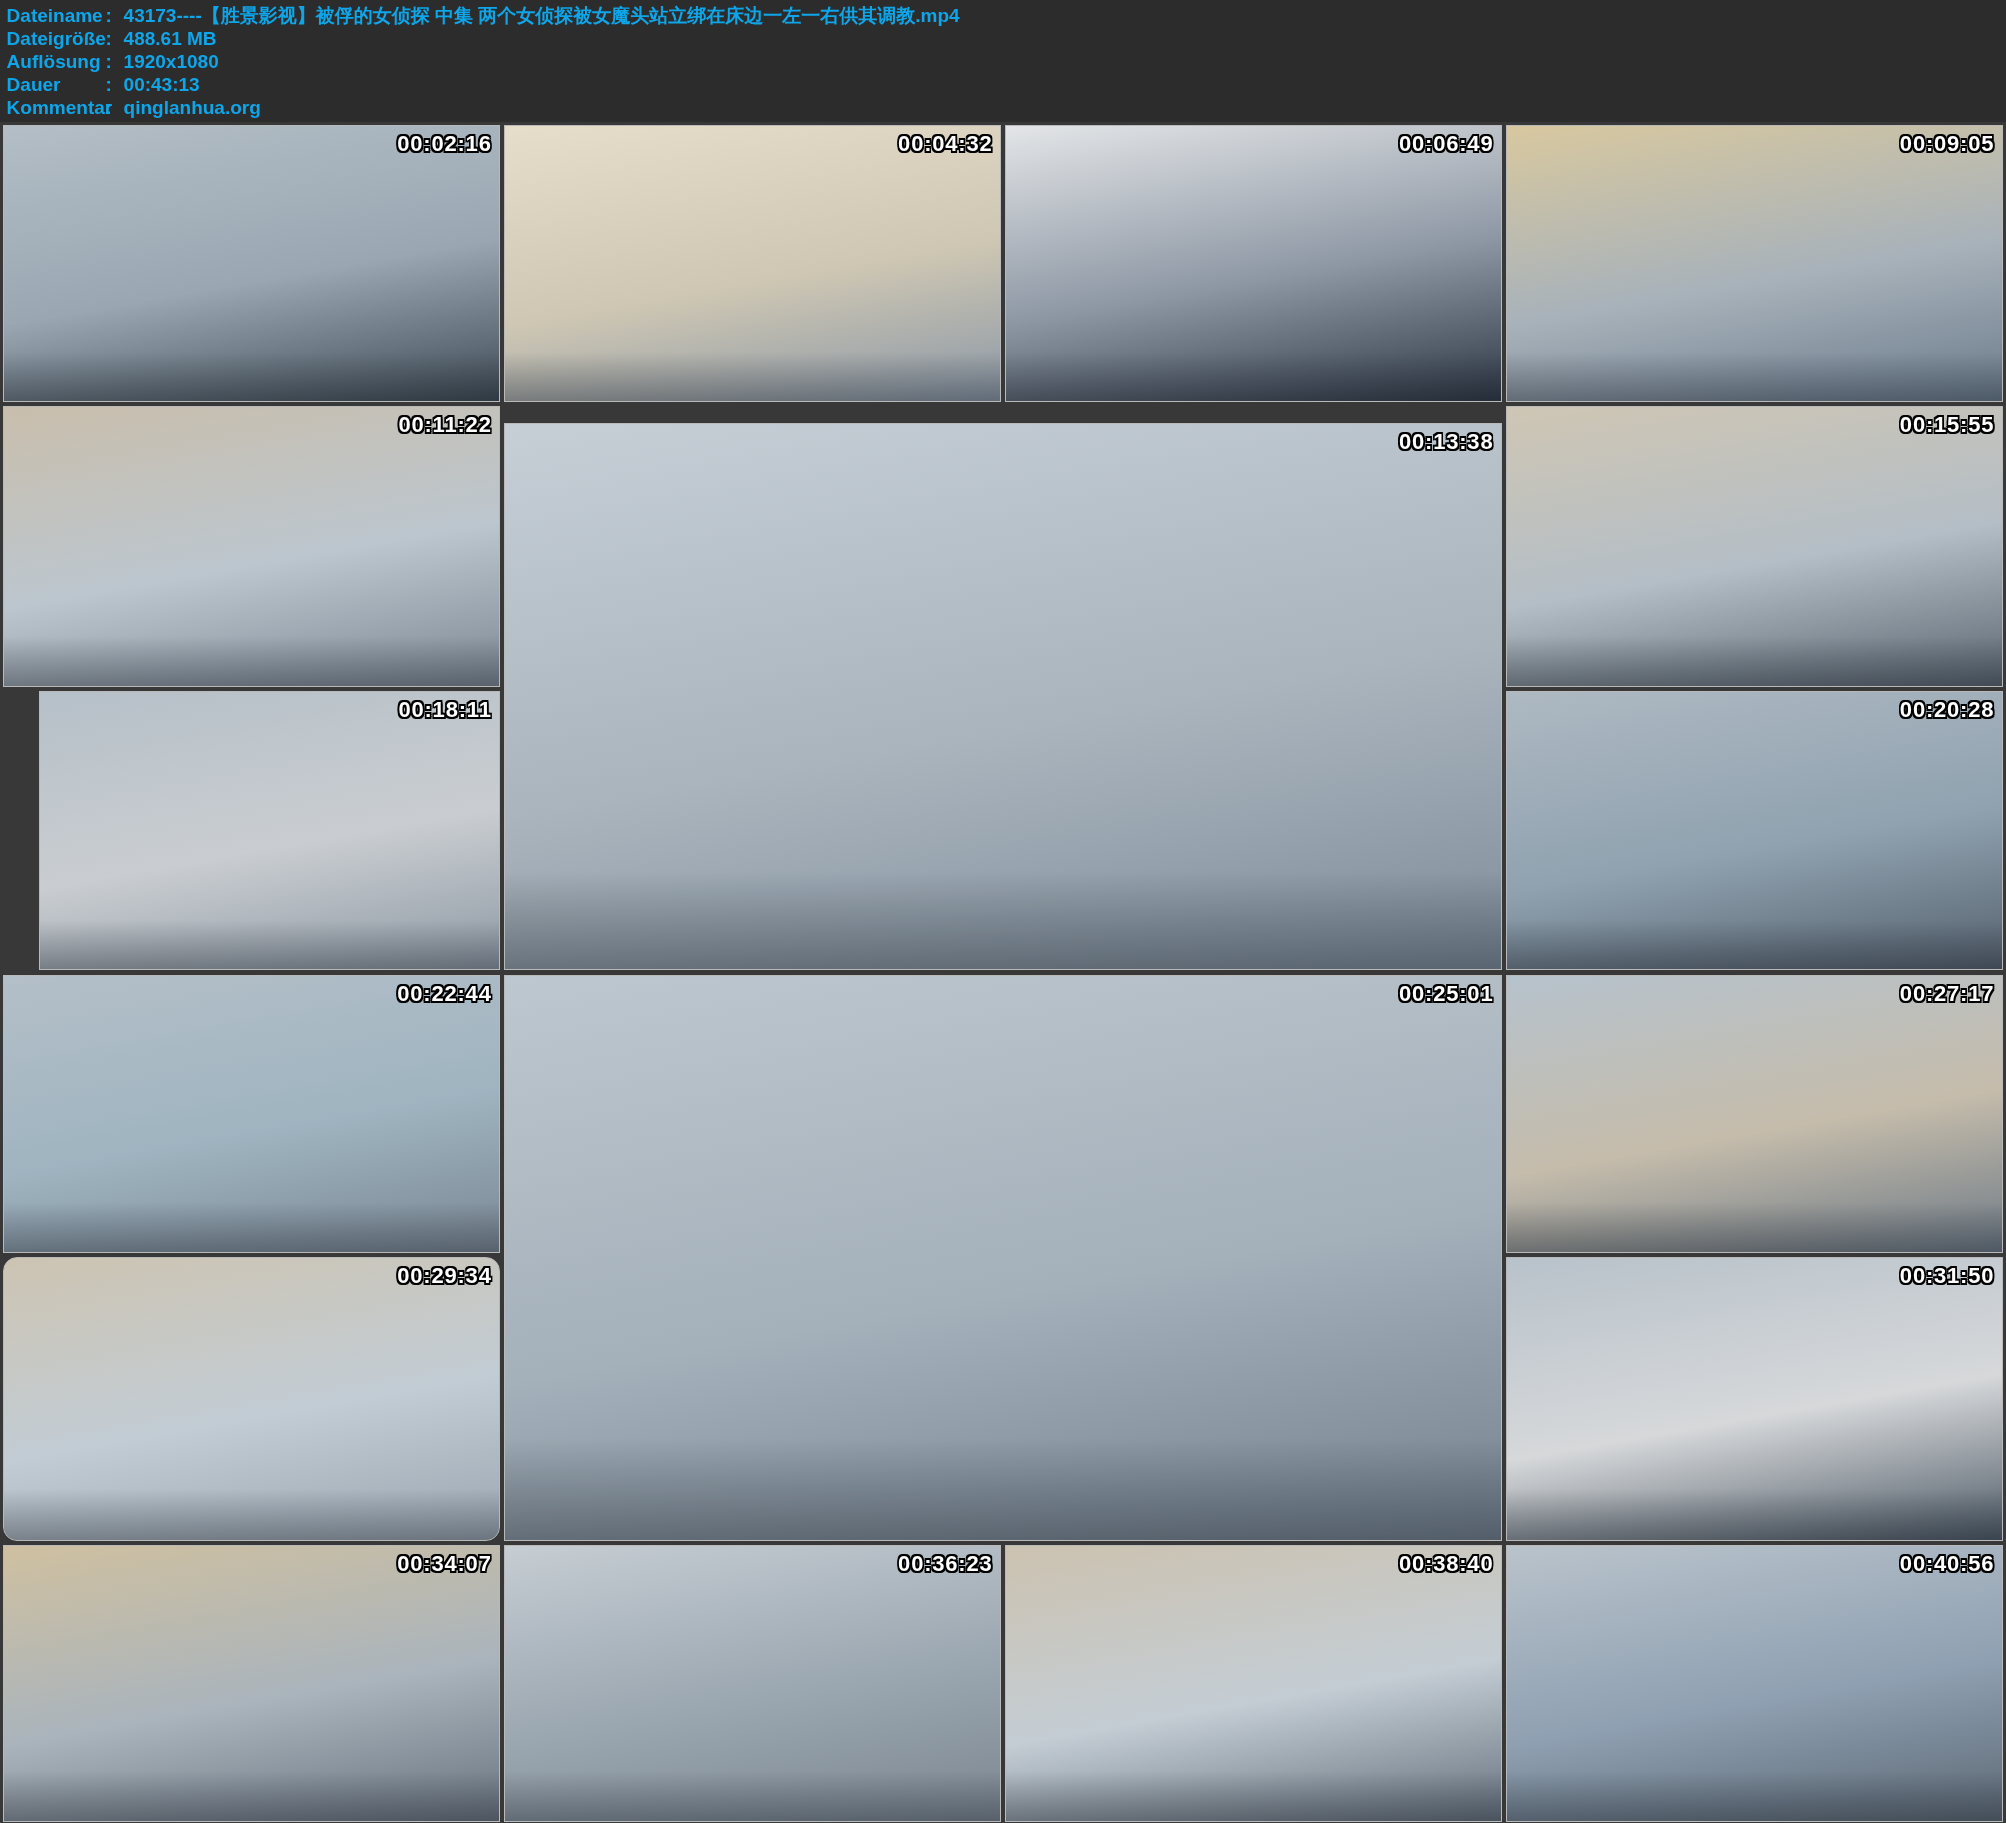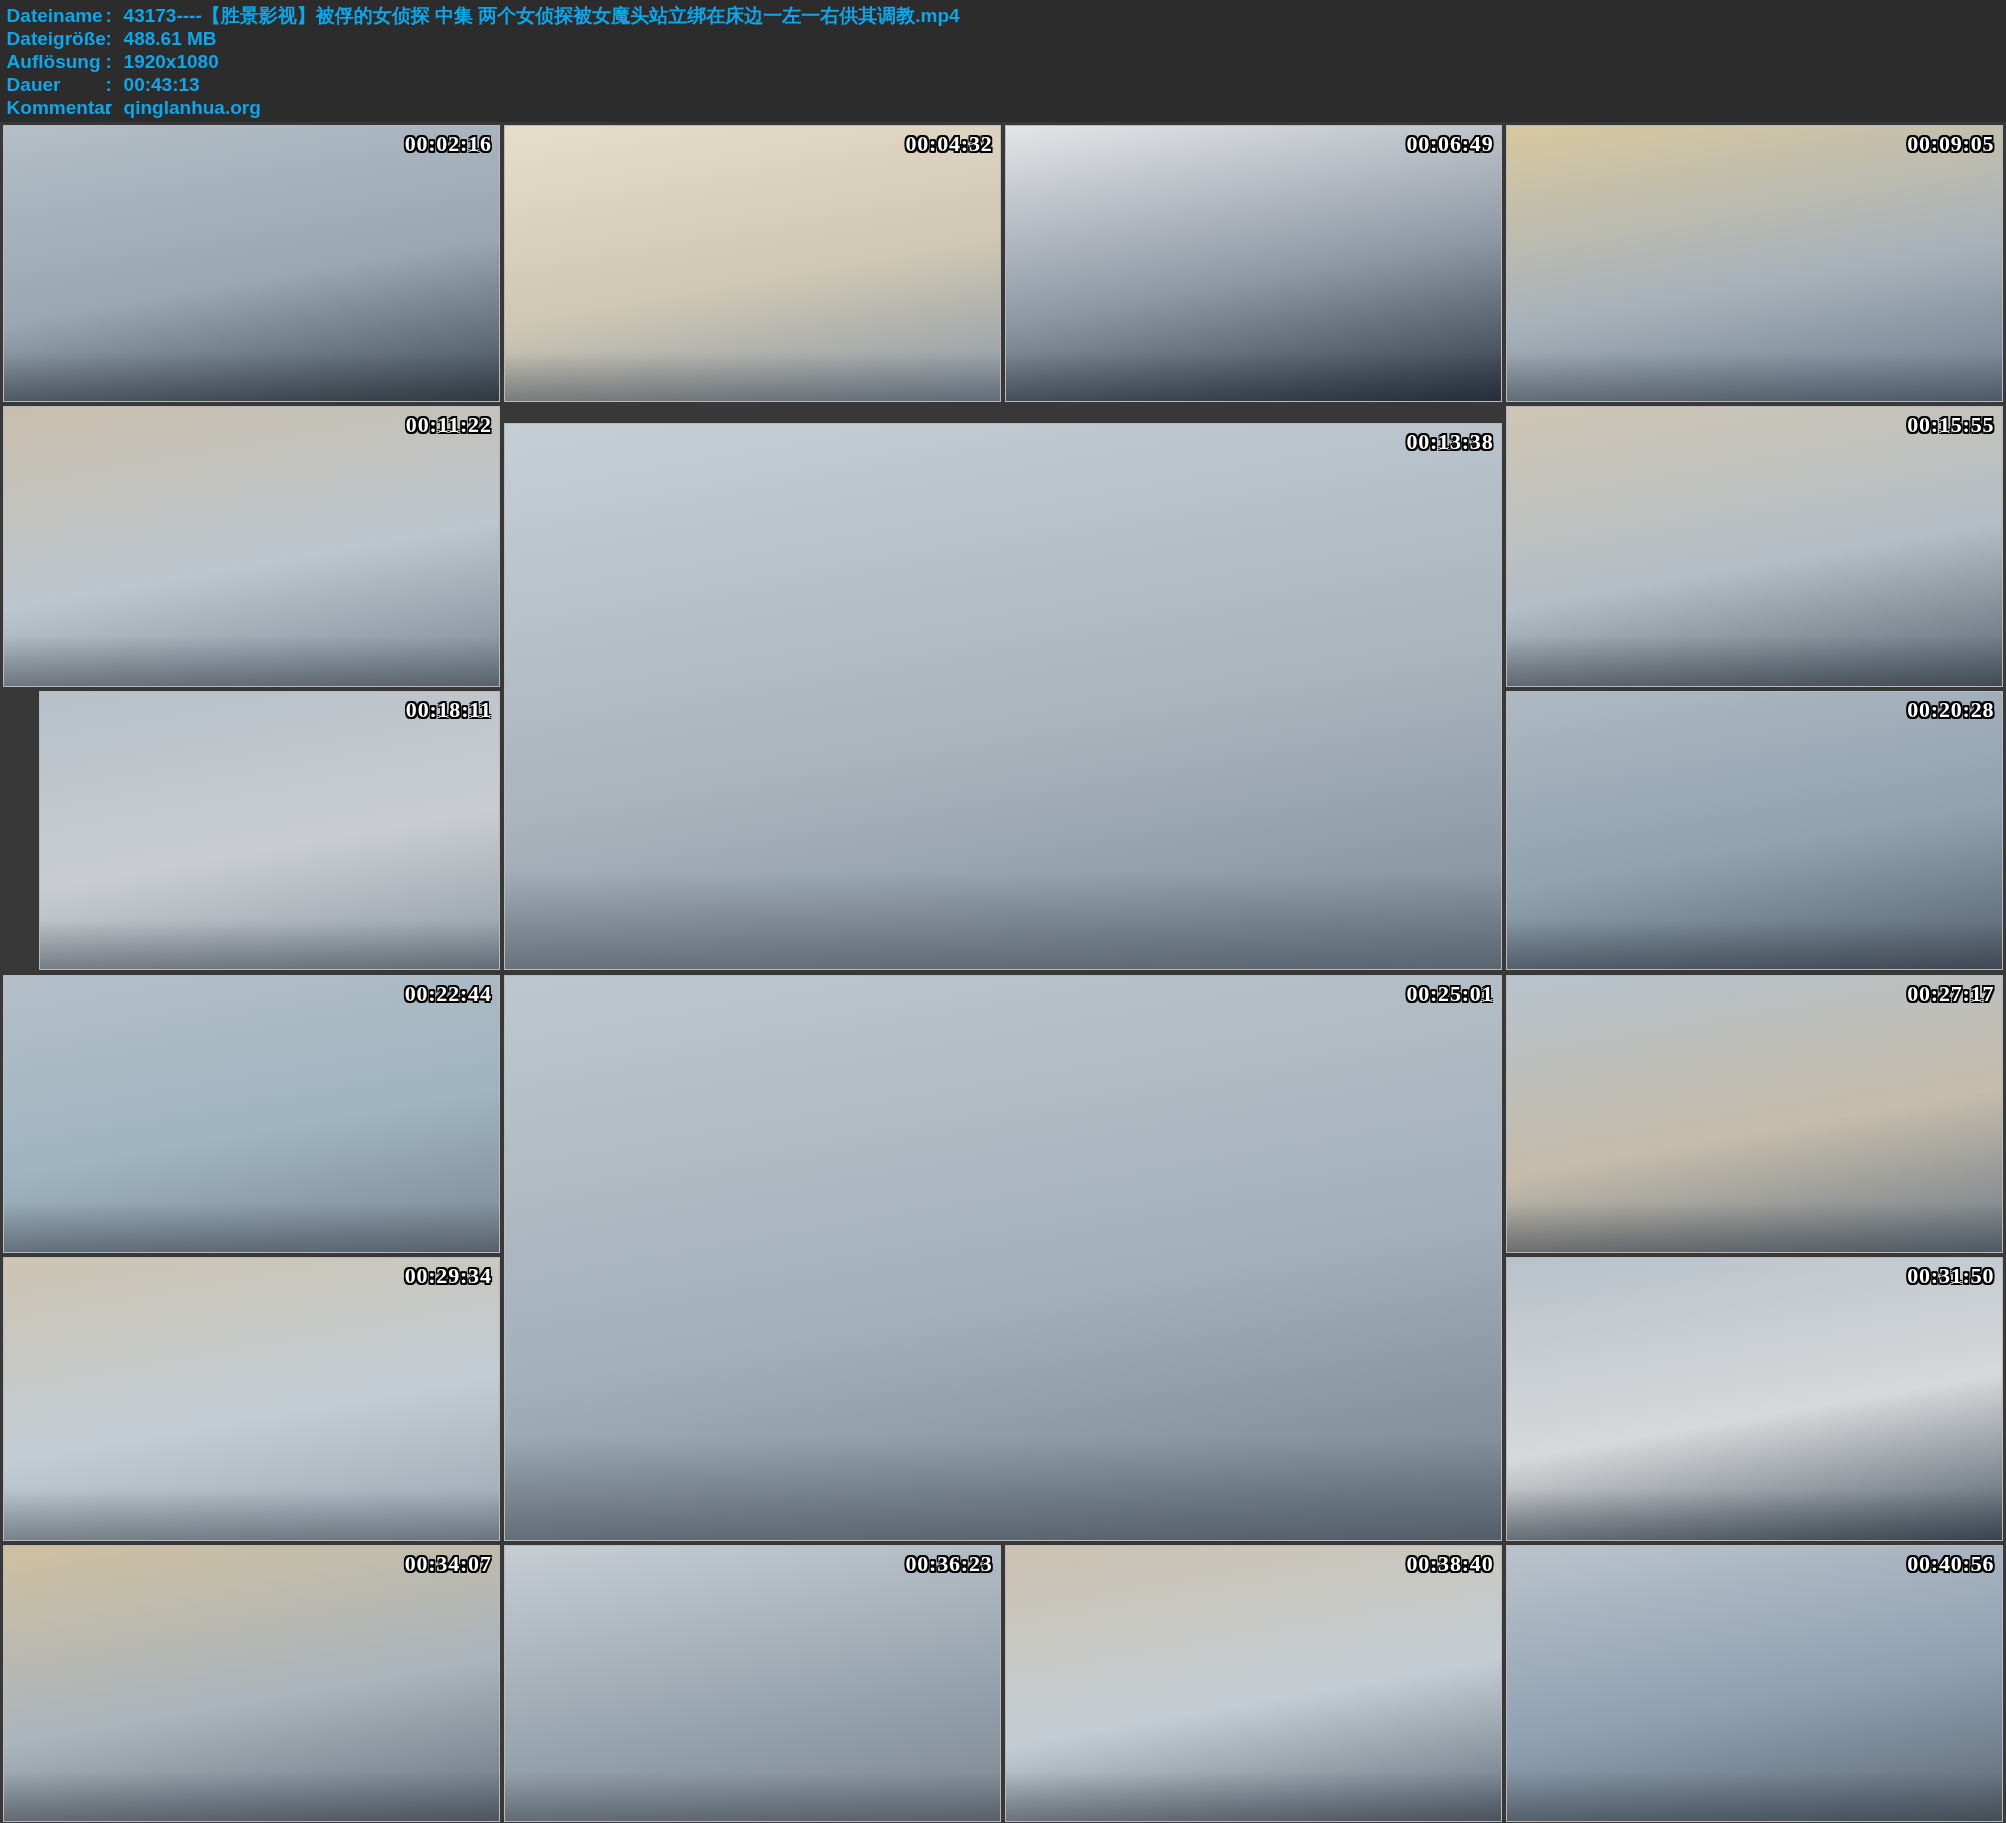--- a/index.html
+++ b/index.html
@@ -52,21 +52,21 @@
   .rC1{grid-column:1;grid-row:3}.rC4{grid-column:4;grid-row:3}
   .rD1{grid-column:1;grid-row:4}.bigD{grid-column:2/4;grid-row:4/6}
   .rD4{grid-column:4;grid-row:4}
   .rE1{grid-column:1;grid-row:5}.rE4{grid-column:4;grid-row:5}
   .rF1{grid-column:1;grid-row:6}.rF2{grid-column:2;grid-row:6}
   .rF3{grid-column:3;grid-row:6}.rF4{grid-column:4;grid-row:6}
   
   .ts{
     position:absolute;
     top:5px;right:7.4px;
-    font-family:Liberation Serif, serif;
+    font-family:Liberation Sans, sans-serif;
     font-size:22px;
     font-weight:bold;
     letter-spacing:0.8px;
     color:#ffffff;
     text-shadow:
       -1.7px 0 0 #000, 1.7px 0 0 #000, 0 -1.7px 0 #000, 0 1.7px 0 #000,
       -1.7px -1.7px 0 #000, 1.7px 1.7px 0 #000, -1.7px 1.7px 0 #000, 1.7px -1.7px 0 #000;
   }
   
   .thumb::after{
@@ -141,21 +141,21 @@
   <div class="thumb rD1" style="background: linear-gradient(170deg, rgb(180, 191, 200) 0%, rgb(159, 180, 192) 55%, rgb(122, 135, 148) 100%);">
     <span class="ts">00:22:44</span>
   </div>
   <div class="thumb bigD" style="background: linear-gradient(170deg, rgb(189, 199, 207) 0%, rgb(164, 176, 186) 55%, rgb(116, 130, 143) 100%); padding-left: 28px;">
     <span class="ts">00:25:01</span>
   </div>
   <div class="thumb rD4" style="background: linear-gradient(170deg, rgb(182, 194, 204) 0%, rgb(197, 188, 171) 55%, rgb(110, 122, 134) 100%);">
     <span class="ts">00:27:17</span>
   </div>
 
-  <div class="thumb rE1" style="background: linear-gradient(170deg, rgb(205, 196, 178) 0%, rgb(194, 204, 212) 55%, rgb(154, 165, 176) 100%);">
+  <div class="thumb rE1" style="background: linear-gradient(170deg, rgb(205, 196, 178) 0%, rgb(194, 204, 212) 55%, rgb(154, 165, 176) 100%); border-radius: 14px;">
     <span class="ts">00:29:34</span>
   </div>
   <div class="thumb rE4" style="background: linear-gradient(170deg, rgb(184, 194, 202) 0%, rgb(214, 216, 218) 55%, rgb(78, 90, 102) 100%);">
     <span class="ts">00:31:50</span>
   </div>
 
   <div class="thumb rF1" style="background: linear-gradient(170deg, rgb(207, 192, 160) 0%, rgb(170, 180, 188) 55%, rgb(106, 116, 128) 100%);">
     <span class="ts">00:34:07</span>
   </div>
   <div class="thumb rF2" style="background: linear-gradient(170deg, rgb(198, 205, 211) 0%, rgb(154, 166, 176) 55%, rgb(123, 134, 145) 100%); padding-left: 8px;">

